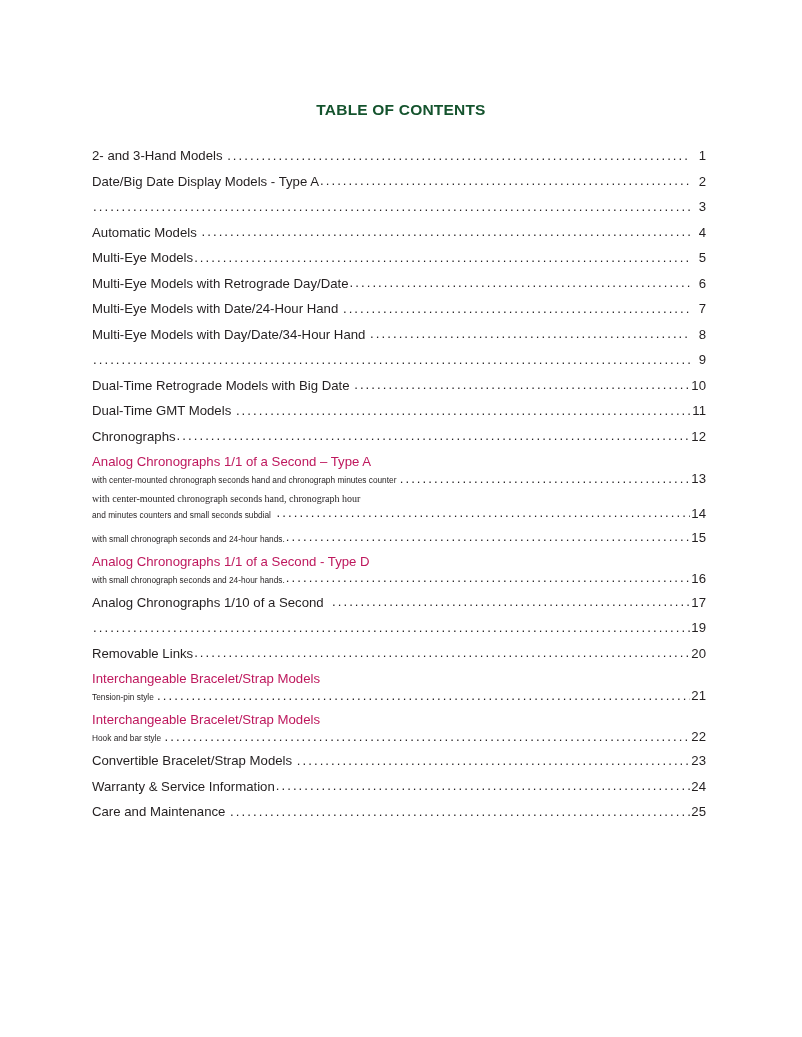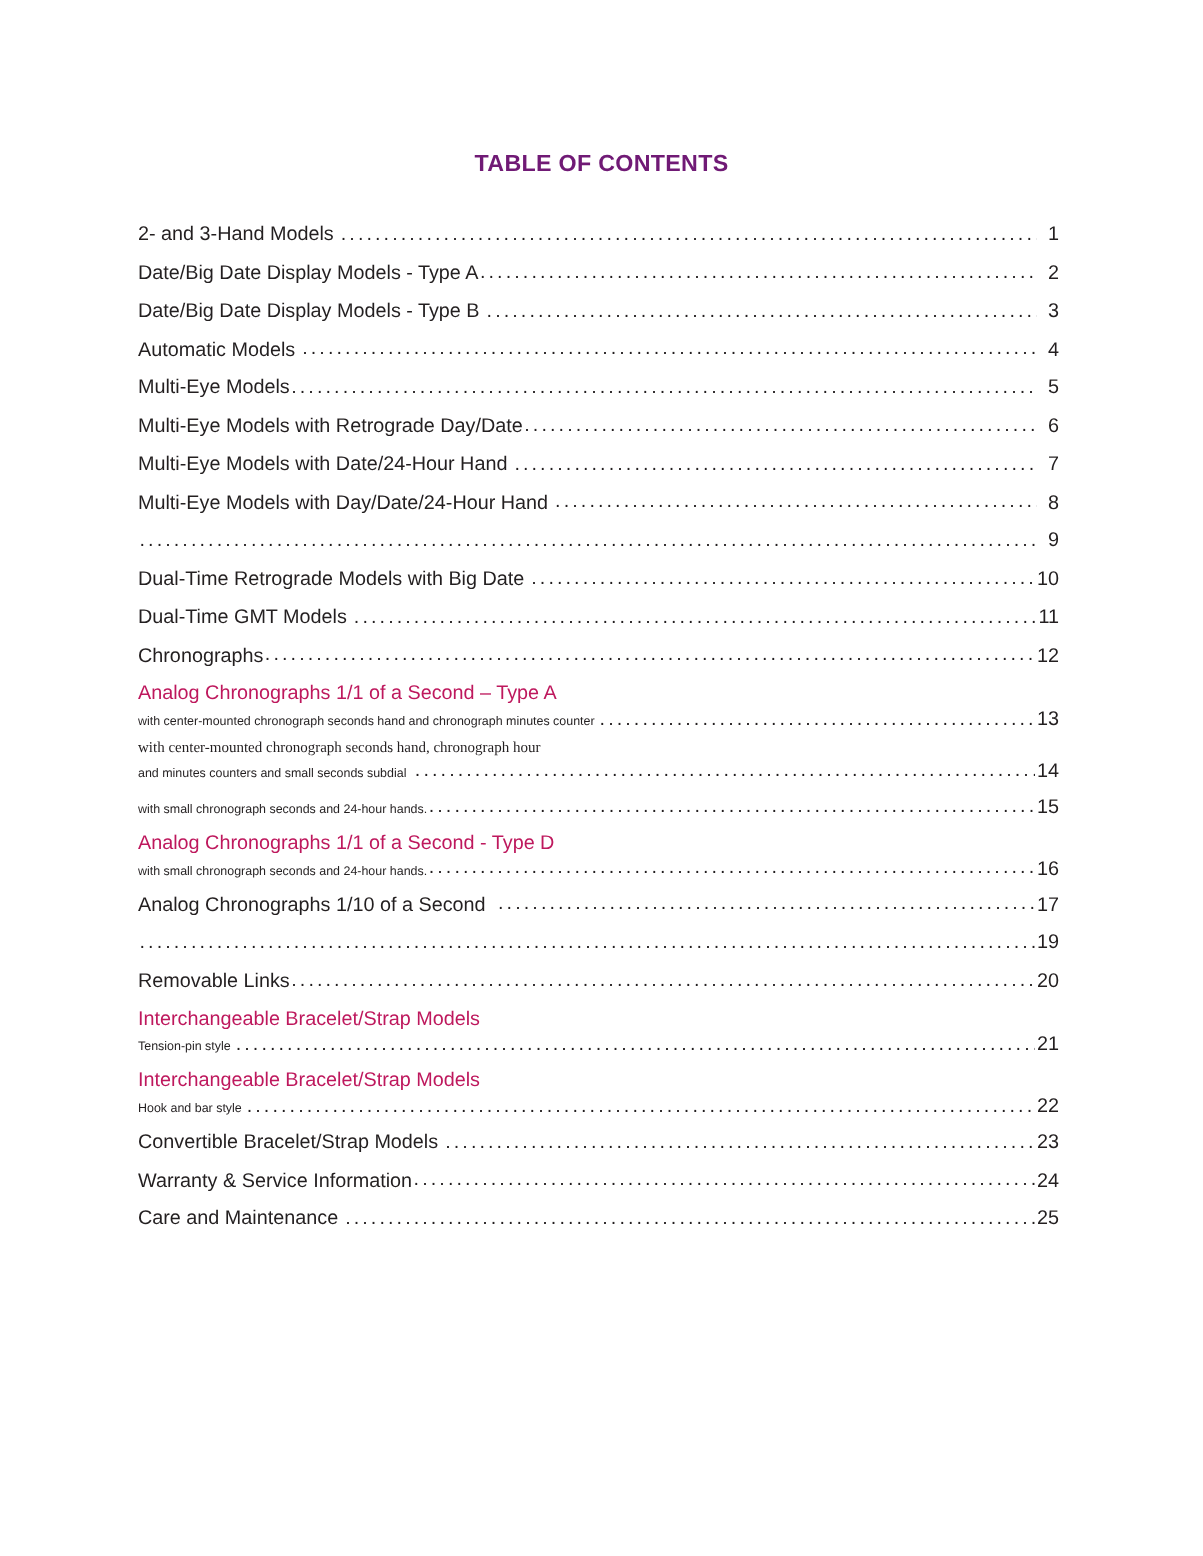--- a/index.html
+++ b/index.html
@@ -23,21 +23,21 @@
   }
   .toc-title {
     position: absolute;
     left: 0;
     top: 101px;
     width: 802px;
     text-align: center;
     font-size: 15.5px;
     font-weight: bold;
     letter-spacing: 0.2px;
-    color: #701a75;
+    color: #14532d;
   }
   .toc-list {
     position: absolute;
     left: 92px;
     top: 147px;
     width: 614px;
   }
   .toc-entry {
     position: relative;
     margin-bottom: 8.5px;
@@ -119,21 +119,20 @@
       </div>
       <div class="toc-entry">
         <div class="leader-row">
           <span class="leader-label main">Date/Big Date Display Models - Type A</span>
           <span class="dots">.....................................................................................................................................................</span>
           <span class="page-num">2</span>
         </div>
       </div>
       <div class="toc-entry">
         <div class="leader-row">
-          <span class="leader-label main">Date/Big Date Display Models - Type B </span>
           <span class="dots">.....................................................................................................................................................</span>
           <span class="page-num">3</span>
         </div>
       </div>
       <div class="toc-entry">
         <div class="leader-row">
           <span class="leader-label main">Automatic Models </span>
           <span class="dots">.....................................................................................................................................................</span>
           <span class="page-num">4</span>
         </div>
@@ -154,21 +153,21 @@
       </div>
       <div class="toc-entry">
         <div class="leader-row">
           <span class="leader-label main">Multi-Eye Models with Date/24-Hour Hand </span>
           <span class="dots">.....................................................................................................................................................</span>
           <span class="page-num">7</span>
         </div>
       </div>
       <div class="toc-entry">
         <div class="leader-row">
-          <span class="leader-label main">Multi-Eye Models with Day/Date/24-Hour Hand </span>
+          <span class="leader-label main">Multi-Eye Models with Day/Date/34-Hour Hand </span>
           <span class="dots">.....................................................................................................................................................</span>
           <span class="page-num">8</span>
         </div>
       </div>
       <div class="toc-entry">
         <div class="leader-row">
           <span class="dots">.....................................................................................................................................................</span>
           <span class="page-num">9</span>
         </div>
       </div>

